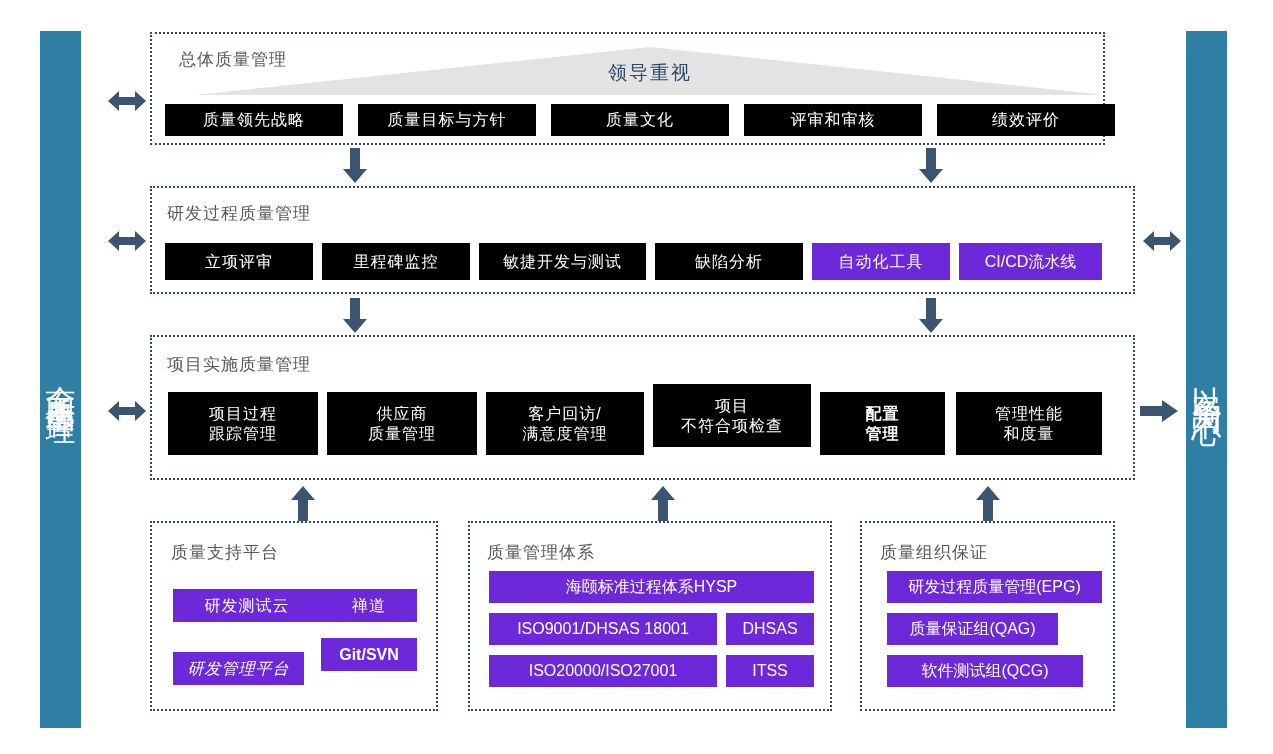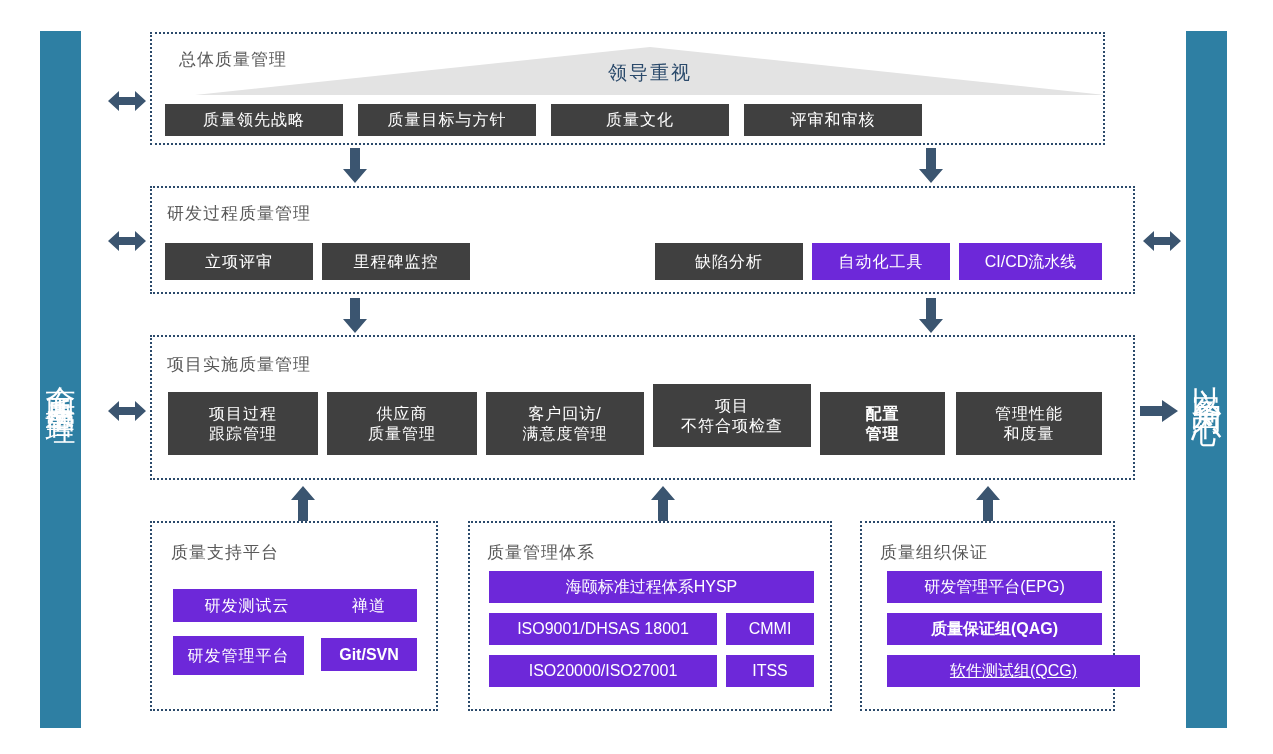--- a/index.html
+++ b/index.html
@@ -51,21 +51,21 @@
     display:flex;
     align-items:center;
     justify-content:center;
     text-align:center;
     color:#ffffff;
     font-size:16px;
     line-height:1.25;
     white-space:pre-line;
     letter-spacing:1px;
   }
-  .navy{background:#404040;}
+  .navy{background:#000000;}
   .teal{background:#6d28d9;}
   .bold{font-weight:bold;letter-spacing:0;}
   .lat0{letter-spacing:0;}
 
   
   #leader-triangle{
     position:absolute;
     left:195px;top:47px;width:910px;height:48px;
     background:#E3E3E3;
     clip-path:polygon(0% 100%, 50% 0%, 100% 100%);
@@ -99,26 +99,28 @@
   <div class="panel" style="left:150px;top:32px;width:955px;height:113px;"></div>
   <div class="panel-title" style="left:167px;top:48px;margin-left:12px;">总体质量管理</div>
 
   <div id="leader-triangle"></div>
   <div id="leader-label">领导重视</div>
 
   <div class="box navy" style="left:165px;top:104px;width:178px;height:32px;">质量领先战略</div>
   <div class="box navy" style="left:358px;top:104px;width:178px;height:32px;">质量目标与方针</div>
   <div class="box navy" style="left:551px;top:104px;width:178px;height:32px;">质量文化</div>
   <div class="box navy" style="left:744px;top:104px;width:178px;height:32px;">评审和审核</div>
+  <div class="box navy" style="left:937px;top:104px;width:178px;height:32px;">绩效评价</div>
 
   <div class="panel" style="left:150px;top:186px;width:985px;height:108px;"></div>
   <div class="panel-title" style="left:167px;top:202px;">研发过程质量管理</div>
 
   <div class="box navy" style="left:165px;top:243px;width:148px;height:37px;">立项评审</div>
   <div class="box navy" style="left:322px;top:243px;width:148px;height:37px;">里程碑监控</div>
+  <div class="box navy" style="left:479px;top:243px;width:167px;height:37px;">敏捷开发与测试</div>
   <div class="box navy" style="left:655px;top:243px;width:148px;height:37px;">缺陷分析</div>
   <div class="box teal" style="left:812px;top:243px;width:138px;height:37px;">自动化工具</div>
   <div class="box teal lat0" style="left:959px;top:243px;width:143px;height:37px;">CI/CD流水线</div>
 
   <div class="panel" style="left:150px;top:335px;width:985px;height:145px;"></div>
   <div class="panel-title" style="left:167px;top:353px;font-family:Liberation Serif, serif;">项目实施质量管理</div>
 
   <div class="box navy" style="left:168px;top:392px;width:150px;height:63px;">项目过程
 跟踪管理</div>
   <div class="box navy" style="left:327px;top:392px;width:150px;height:63px;">供应商
@@ -130,38 +132,38 @@
   <div class="box navy" style="left:820px;top:392px;width:125px;height:63px;font-weight:bold;">配置
 管理</div>
   <div class="box navy" style="left:956px;top:392px;width:146px;height:63px;">管理性能
 和度量</div>
 
   <div class="panel" style="left:150px;top:521px;width:288px;height:190px;"></div>
   <div class="panel-title" style="left:171px;top:541px;">质量支持平台</div>
 
   <div class="box teal" style="left:173px;top:589px;width:148px;height:33px;">研发测试云</div>
   <div class="box teal" style="left:321px;top:589px;width:96px;height:33px;">禅道</div>
-  <div class="box teal" style="left:173px;top:636px;width:131px;height:39px;">研发管理平台</div>
+  <div class="box teal" style="left:173px;top:652px;width:131px;height:33px;font-style:italic;">研发管理平台</div>
   <div class="box teal bold" style="left:321px;top:638px;width:96px;height:33px;">Git/SVN</div>
 
   <div class="panel" style="left:468px;top:521px;width:364px;height:190px;"></div>
   <div class="panel-title" style="left:487px;top:541px;">质量管理体系</div>
 
   <div class="box teal lat0" style="left:489px;top:571px;width:325px;height:32px;">海颐标准过程体系HYSP</div>
   <div class="box teal lat0" style="left:489px;top:613px;width:228px;height:32px;">ISO9001/DHSAS 18001</div>
-  <div class="box teal lat0" style="left:726px;top:613px;width:88px;height:32px;">CMMI</div>
+  <div class="box teal lat0" style="left:726px;top:613px;width:88px;height:32px;">DHSAS</div>
   <div class="box teal lat0" style="left:489px;top:655px;width:228px;height:32px;">ISO20000/ISO27001</div>
   <div class="box teal lat0" style="left:726px;top:655px;width:88px;height:32px;">ITSS</div>
 
   <div class="panel" style="left:860px;top:521px;width:255px;height:190px;"></div>
   <div class="panel-title" style="left:880px;top:541px;">质量组织保证</div>
 
-  <div class="box teal lat0" style="left:887px;top:571px;width:215px;height:32px;">研发管理平台(EPG)</div>
-  <div class="box teal lat0" style="left:887px;top:613px;width:215px;height:32px;font-weight:bold;">质量保证组(QAG)</div>
-  <div class="box teal lat0" style="left:887px;top:655px;width:253px;height:32px;text-decoration:underline;">软件测试组(QCG)</div>
+  <div class="box teal lat0" style="left:887px;top:571px;width:215px;height:32px;">研发过程质量管理(EPG)</div>
+  <div class="box teal lat0" style="left:887px;top:613px;width:171px;height:32px;">质量保证组(QAG)</div>
+  <div class="box teal lat0" style="left:887px;top:655px;width:196px;height:32px;">软件测试组(QCG)</div>
 
   <div class="arrow" style="left:108px;top:88px;">
     <svg width="38" height="26" viewBox="0 0 38 26">
         <path d="M0 13 L11 3 L11 9 L27 9 L27 3 L38 13 L27 23 L27 17 L11 17 L11 23 Z" fill="#3B5570"></path>
       </svg>
   </div>
   <div class="arrow" style="left:108px;top:228px;">
     <svg width="38" height="26" viewBox="0 0 38 26">
         <path d="M0 13 L11 3 L11 9 L27 9 L27 3 L38 13 L27 23 L27 17 L11 17 L11 23 Z" fill="#3B5570"></path>
       </svg>

